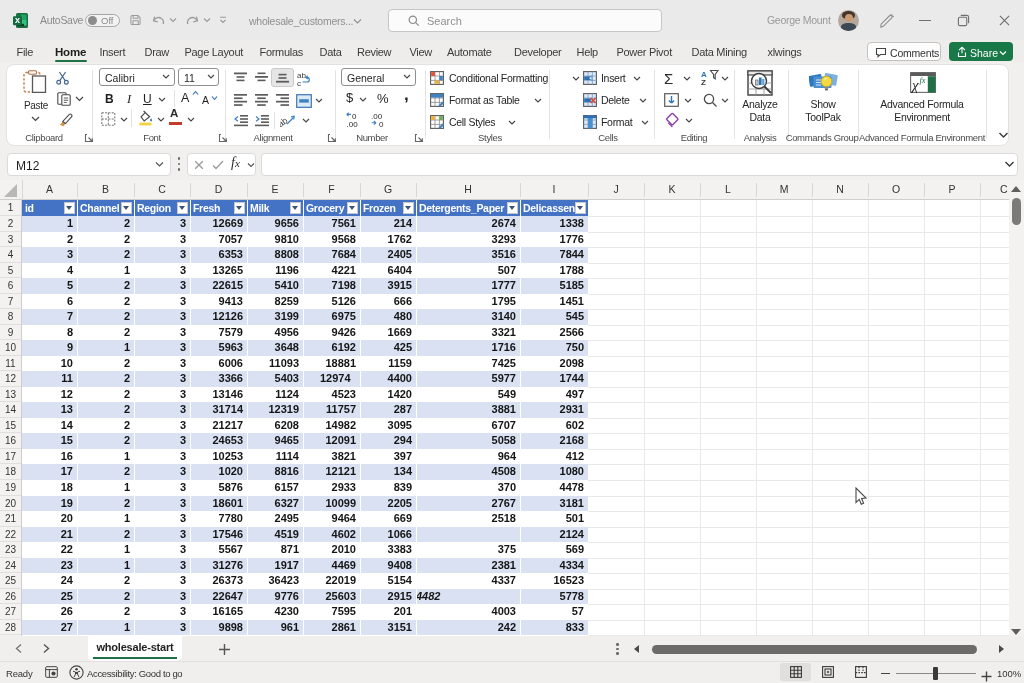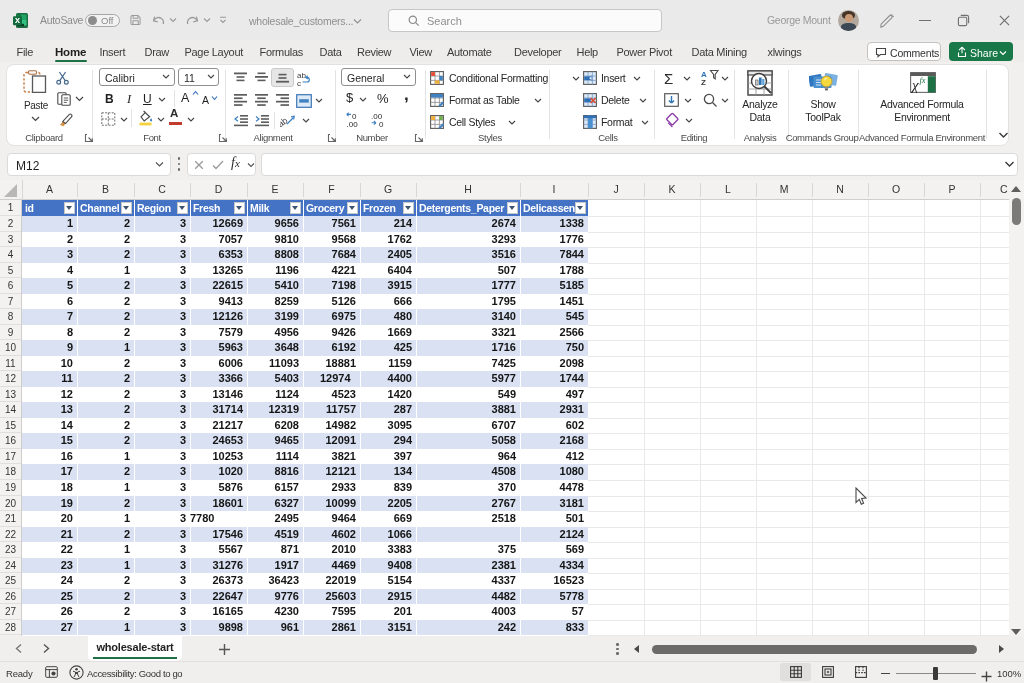--- a/index.html
+++ b/index.html
@@ -882,21 +882,21 @@
 <div class="ab" style="left:190px;top:495.54px;width:1px;height:15.53px;background:#ffffff;"></div>
 <div class="ab" style="left:247px;top:495.54px;width:1px;height:15.53px;background:#ffffff;"></div>
 <div class="ab" style="left:303px;top:495.54px;width:1px;height:15.53px;background:#ffffff;"></div>
 <div class="ab" style="left:360px;top:495.54px;width:1px;height:15.53px;background:#ffffff;"></div>
 <div class="ab" style="left:416px;top:495.54px;width:1px;height:15.53px;background:#ffffff;"></div>
 <div class="ab" style="left:520px;top:495.54px;width:1px;height:15.53px;background:#ffffff;"></div>
 <div class="ab" style="left:22px;top:511.07px;width:566px;height:15.53px;line-height:15.53px;background:#ffffff;font-size:11px;font-weight:700;color:#151515;">
     <span class="ab" style="left:0px;width:51px;text-align:right;">20</span>
     <span class="ab" style="left:55px;width:53px;text-align:right;">1</span>
     <span class="ab" style="left:112px;width:52px;text-align:right;">3</span>
-    <span class="ab" style="left:168px;width:53px;text-align:left;">7780</span>
+    <span class="ab" style="left:168px;width:53px;text-align:right;">7780</span>
     <span class="ab" style="left:225px;width:52px;text-align:right;">2495</span>
     <span class="ab" style="left:281px;width:53px;text-align:right;">9464</span>
     <span class="ab" style="left:338px;width:52px;text-align:right;">669</span>
     <span class="ab" style="left:394px;width:100px;text-align:right;">2518</span>
     <span class="ab" style="left:498px;width:64px;text-align:right;">501</span>
   </div>
 <div class="ab" style="left:22px;top:526.60px;width:566px;height:15.53px;line-height:15.53px;background:#d9e1f2;font-size:11px;font-weight:700;color:#151515;">
     <span class="ab" style="left:0px;width:51px;text-align:right;">21</span>
     <span class="ab" style="left:55px;width:53px;text-align:right;">2</span>
     <span class="ab" style="left:112px;width:52px;text-align:right;">3</span>
@@ -957,21 +957,21 @@
     <span class="ab" style="left:498px;width:64px;text-align:right;">16523</span>
   </div>
 <div class="ab" style="left:22px;top:588.72px;width:566px;height:15.53px;line-height:15.53px;background:#d9e1f2;font-size:11px;font-weight:700;color:#151515;">
     <span class="ab" style="left:0px;width:51px;text-align:right;">25</span>
     <span class="ab" style="left:55px;width:53px;text-align:right;">2</span>
     <span class="ab" style="left:112px;width:52px;text-align:right;">3</span>
     <span class="ab" style="left:168px;width:53px;text-align:right;">22647</span>
     <span class="ab" style="left:225px;width:52px;text-align:right;">9776</span>
     <span class="ab" style="left:281px;width:53px;text-align:right;">25603</span>
     <span class="ab" style="left:338px;width:52px;text-align:right;">2915</span>
-    <span class="ab" style="left:394px;width:100px;text-align:right;">4482</span>
+    <span class="ab" style="left:394px;width:100px;text-align:left;font-style:italic;">4482</span>
     <span class="ab" style="left:498px;width:64px;text-align:right;">5778</span>
   </div>
 <div class="ab" style="left:77px;top:588.72px;width:1px;height:15.53px;background:#ffffff;"></div>
 <div class="ab" style="left:134px;top:588.72px;width:1px;height:15.53px;background:#ffffff;"></div>
 <div class="ab" style="left:190px;top:588.72px;width:1px;height:15.53px;background:#ffffff;"></div>
 <div class="ab" style="left:247px;top:588.72px;width:1px;height:15.53px;background:#ffffff;"></div>
 <div class="ab" style="left:303px;top:588.72px;width:1px;height:15.53px;background:#ffffff;"></div>
 <div class="ab" style="left:360px;top:588.72px;width:1px;height:15.53px;background:#ffffff;"></div>
 <div class="ab" style="left:416px;top:588.72px;width:1px;height:15.53px;background:#ffffff;"></div>
 <div class="ab" style="left:520px;top:588.72px;width:1px;height:15.53px;background:#ffffff;"></div>

